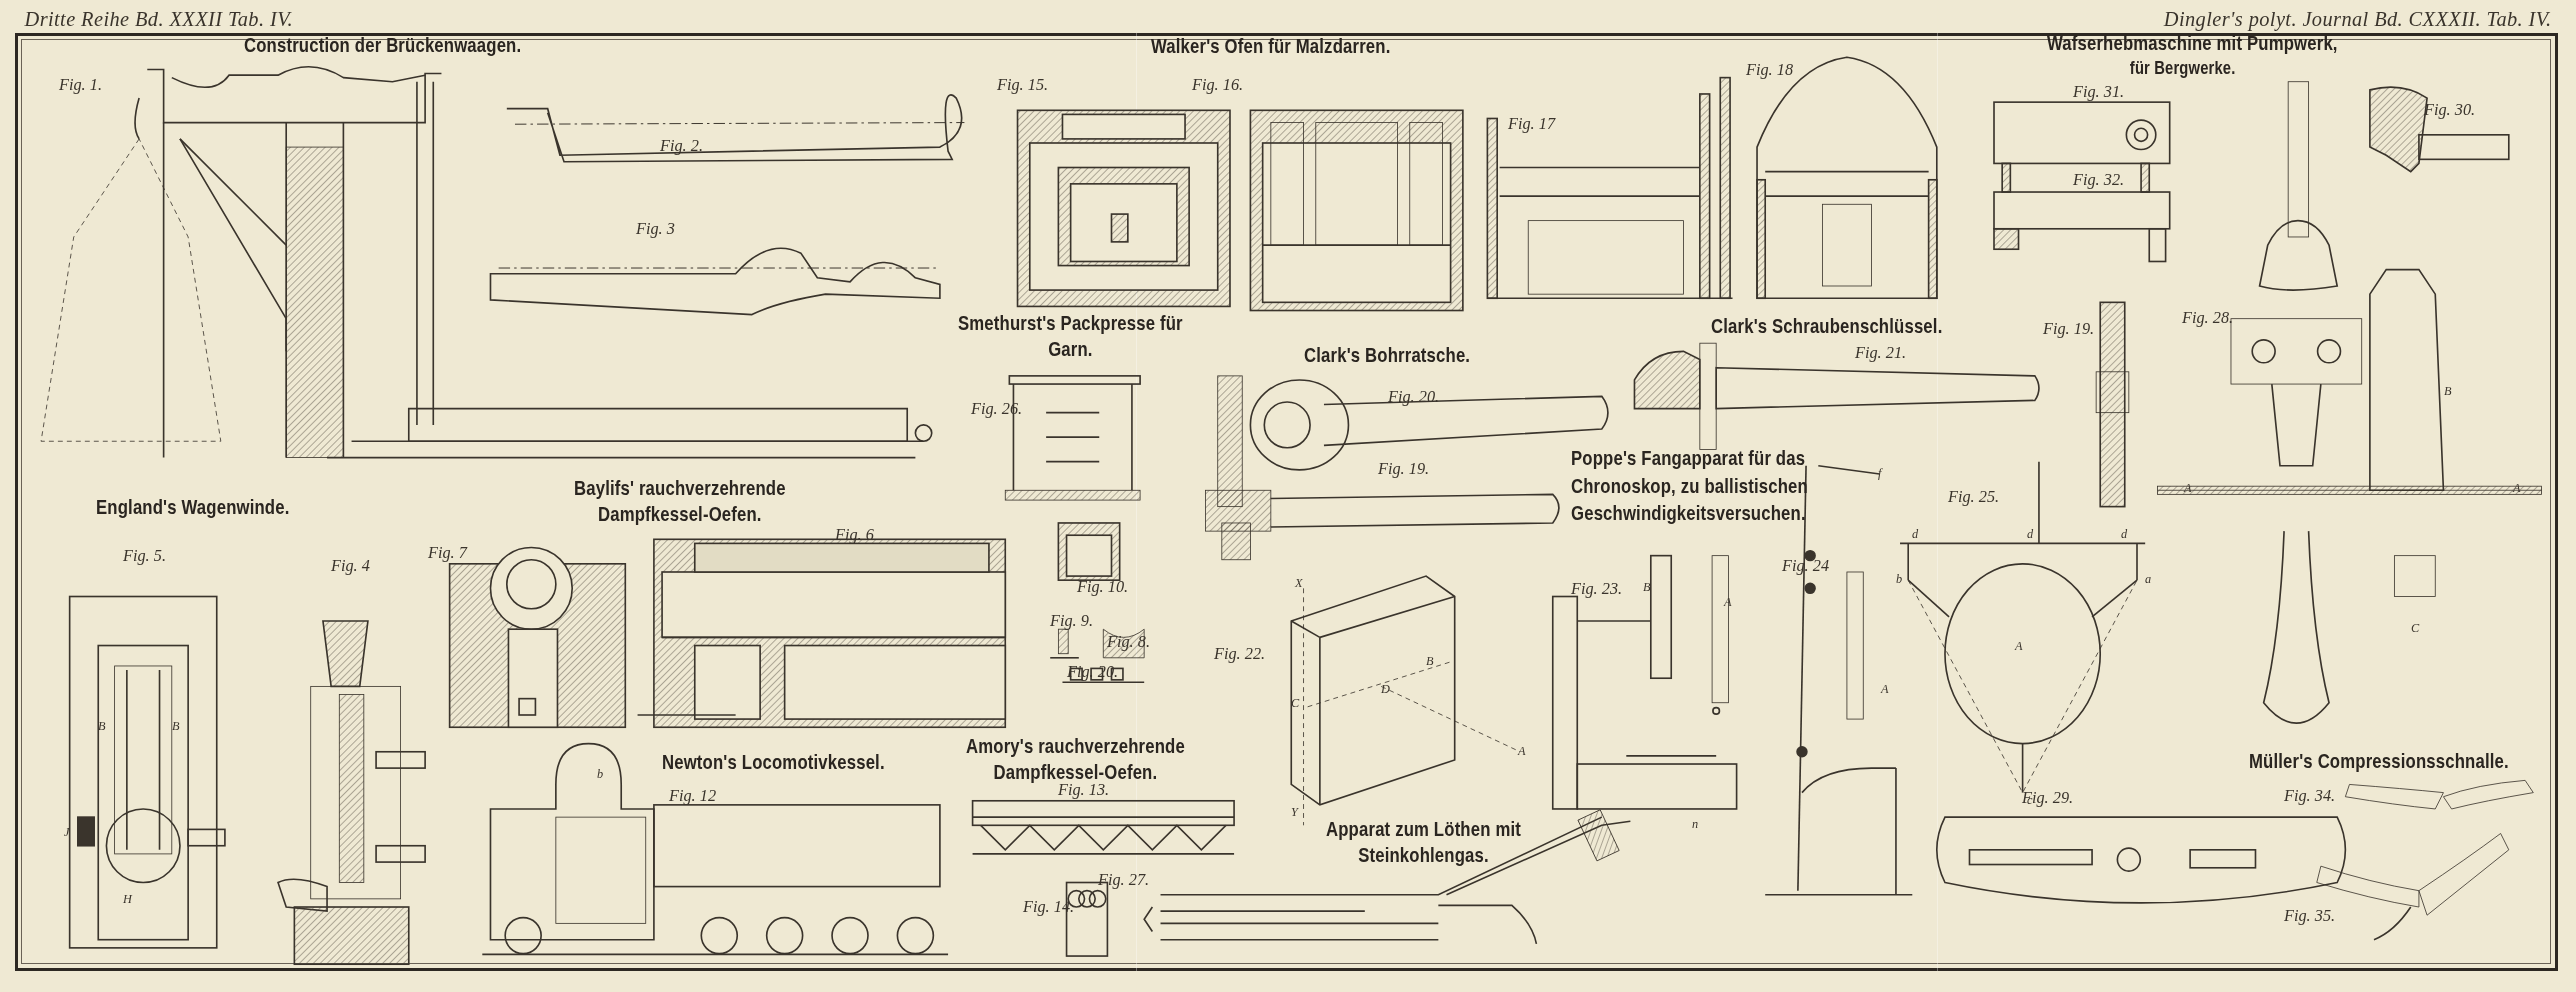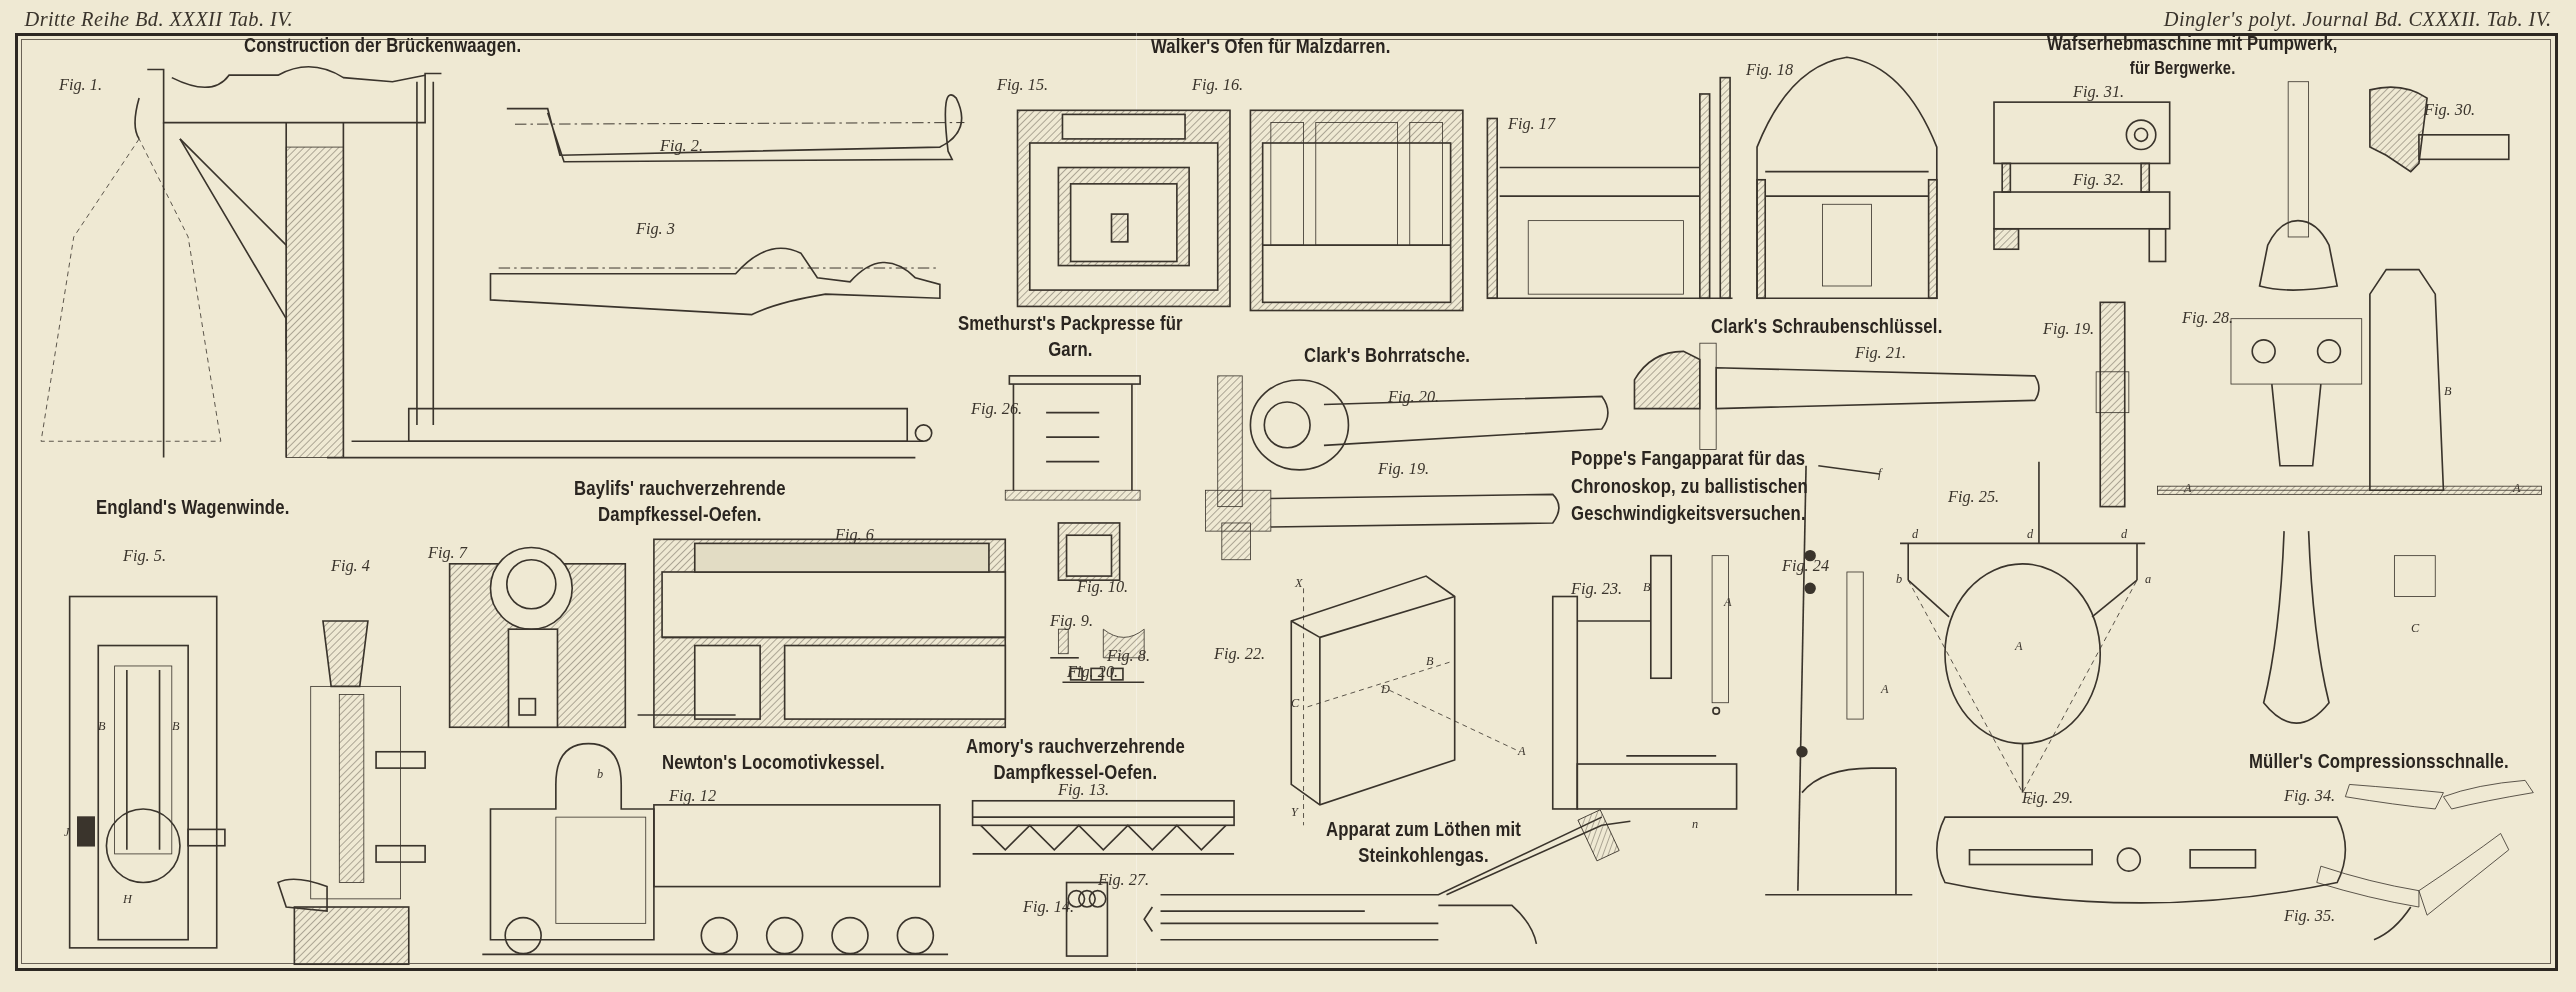--- a/index.html
+++ b/index.html
@@ -362,21 +362,21 @@
 </div>
 <div class="title" style="left:2249px;top:749px;">Müller's Compressionsschnalle.</div>
 
 <div class="fig" style="left:59px;top:75px;">Fig. 1.</div>
 <div class="fig" style="left:660px;top:96px;margin-top:40px;">Fig. 2.</div>
 <div class="fig" style="left:636px;top:219px;">Fig. 3</div>
 <div class="fig" style="left:331px;top:556px;">Fig. 4</div>
 <div class="fig" style="left:123px;top:546px;">Fig. 5.</div>
 <div class="fig" style="left:835px;top:525px;">Fig. 6</div>
 <div class="fig" style="left:428px;top:543px;">Fig. 7</div>
-<div class="fig" style="left:1107px;top:646px;">Fig. 8.</div>
+<div class="fig" style="left:1107px;top:632px;">Fig. 8.</div>
 <div class="fig" style="left:1050px;top:611px;">Fig. 9.</div>
 <div class="fig" style="left:1077px;top:577px;">Fig. 10.</div>
 <div class="fig" style="left:1067px;top:662px;">Fig. 20.</div>
 <div class="fig" style="left:669px;top:786px;">Fig. 12</div>
 <div class="fig" style="left:1058px;top:780px;">Fig. 13.</div>
 <div class="fig" style="left:1023px;top:897px;">Fig. 14.</div>
 <div class="fig" style="left:997px;top:75px;">Fig. 15.</div>
 <div class="fig" style="left:1192px;top:75px;">Fig. 16.</div>
 <div class="fig" style="left:1508px;top:114px;">Fig. 17</div>
 <div class="fig" style="left:1746px;top:60px;">Fig. 18</div>

